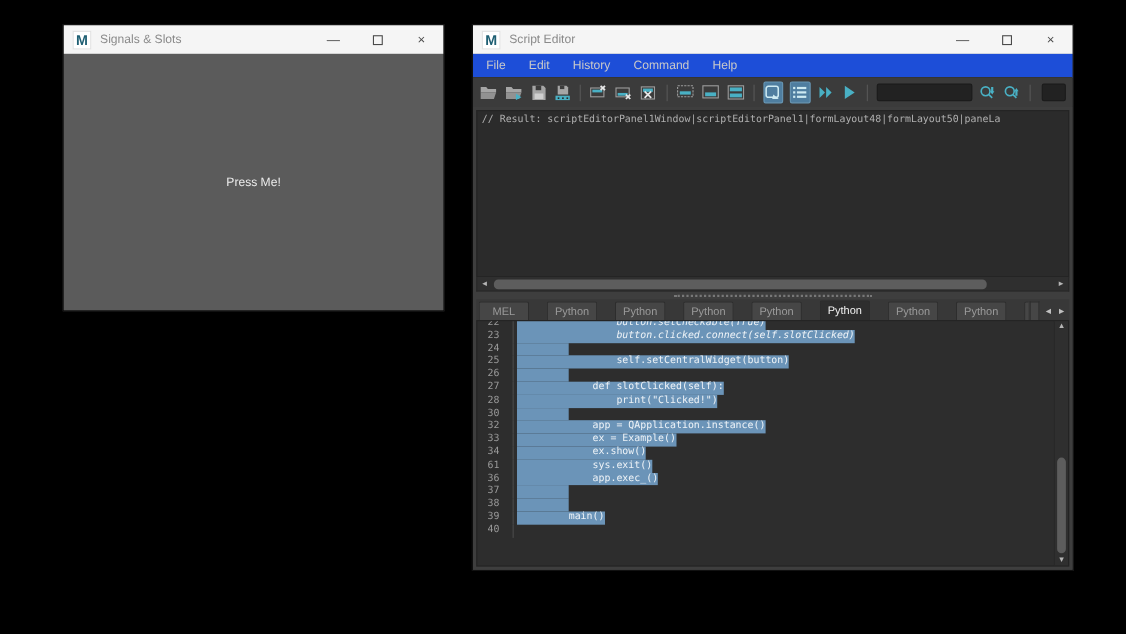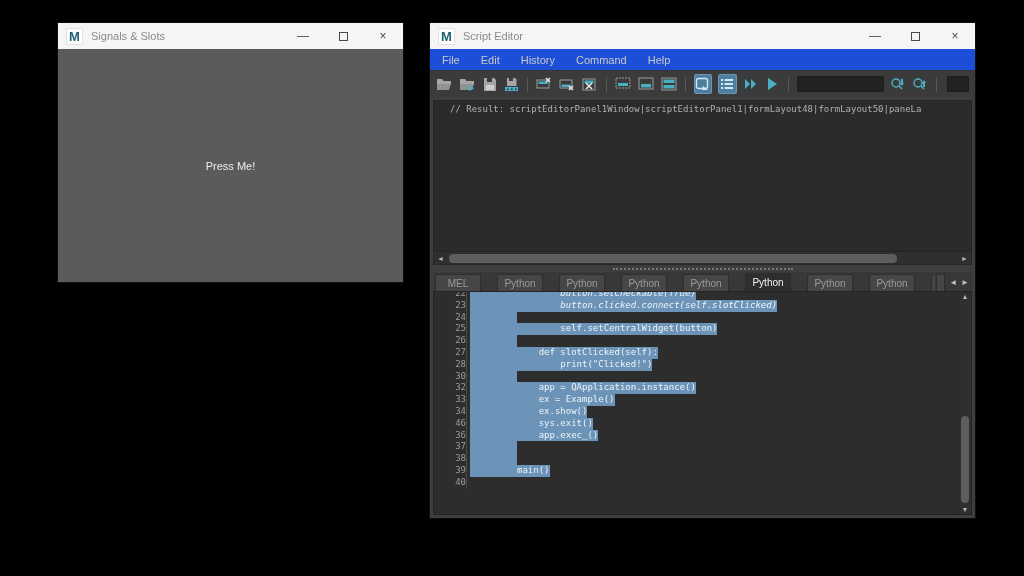--- a/index.html
+++ b/index.html
@@ -40,21 +40,21 @@
   .tsep { width:1px; height:15px; background:#585858; margin:0 2px; }
   .tfield { height:16px; background:#222; border:1px solid #1b1b1b; border-radius:2px; }
   #search-field { width:106px; }
   #side-field { width:26px; margin-left:2px; }
 
   .main-area { flex:1; display:flex; flex-direction:column; padding:3px; background:#3e3e3e; }
 
   .history-pane { height:152px; background:#2b2b2b; border:1px solid #242424;
                   display:flex; flex-direction:column; flex:none; }
   .result-line { font-family:"DejaVu Sans Mono", monospace; font-size:9px; color:#b0b0b0;
-                 padding:3px 4px 1px 16px; white-space:pre; overflow:hidden; }
+                 padding:3px 4px 1px 4px; white-space:pre; overflow:hidden; }
 
   .hscroll { height:13px; background:#2f2f2f; display:flex; align-items:center; flex:none;
              border:1px solid #282828; border-top:none; }
   .scroll-arrow { width:13px; text-align:center; color:#b5b5b5; font-size:7px; flex:none; }
   .hthumb { height:9px; background:#5d5d5d; border-radius:4px; margin-left:2px; width:448px; }
 
   .splitter { height:7px; display:flex; align-items:center; justify-content:center; flex:none; }
   .splitter .dots { width:180px; border-top:2px dotted #787878; }
 
   .tabbar { height:19px; display:flex; align-items:flex-end; gap:1px; padding-left:2px;
@@ -66,21 +66,21 @@
   .tab-stub { height:17px; width:9px; background:#464646; border:1px solid #2d2d2d;
               border-bottom:none; }
   .tab-arrows { display:flex; align-items:center; height:17px; gap:4px; padding:0 3px; }
   .tab-arrows span { color:#c0c0c0; font-size:8px; }
 
   .code-pane { flex:1; background:#2d2d2d; border:1px solid #242424; position:relative;
                overflow:hidden; display:flex; }
   .code-lines { flex:1; margin-top:-4px; overflow:hidden; }
   .crow { display:flex; height:11.8px; line-height:11.8px;
           font-family:"DejaVu Sans Mono", monospace; font-size:9px; }
-  .crow .num { width:33px; flex:none; text-align:right; padding-right:0; color:#9a9a9a;
+  .crow .num { width:33px; flex:none; text-align:right; padding-right:12px; color:#9a9a9a;
                border-right:1px solid #4a4a4a; }
   .crow .code { white-space:pre; margin-left:3px; color:#cfcfcf;padding-left:47px; }
   .crow .code.sel { background:#6b94b8; color:#eef3f7; }
   .crow .code.ital { font-style:italic; }
   .crow .code.sel-empty { display:inline-block; width:7px; }
   .vscroll { width:13px; background:#2f2f2f; border-left:1px solid #282828; flex:none;
              position:relative; }
   .vscroll .up { position:absolute; top:1px; left:0; right:0; text-align:center;
                  color:#b5b5b5; font-size:7px; }
   .vscroll .down { position:absolute; bottom:1px; left:0; right:0; text-align:center;
@@ -330,21 +330,21 @@
             </div>
             <div class="crow">
               <span class="num">33</span>
               <span class="code sel">    ex = Example()</span>
             </div>
             <div class="crow">
               <span class="num">34</span>
               <span class="code sel">    ex.show()</span>
             </div>
             <div class="crow">
-              <span class="num">46</span>
+              <span class="num">61</span>
               <span class="code sel">    sys.exit()</span>
             </div>
             <div class="crow">
               <span class="num">36</span>
               <span class="code sel">    app.exec_()</span>
             </div>
             <div class="crow">
               <span class="num">37</span>
               <span class="code sel sel-empty"></span>
             </div>

